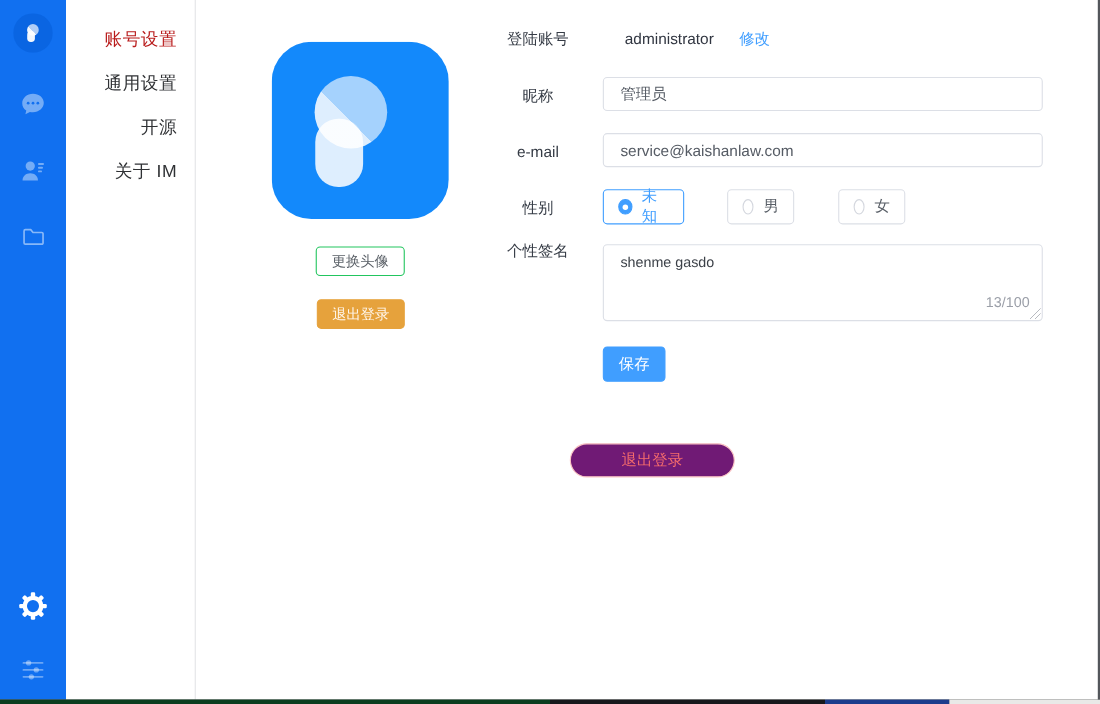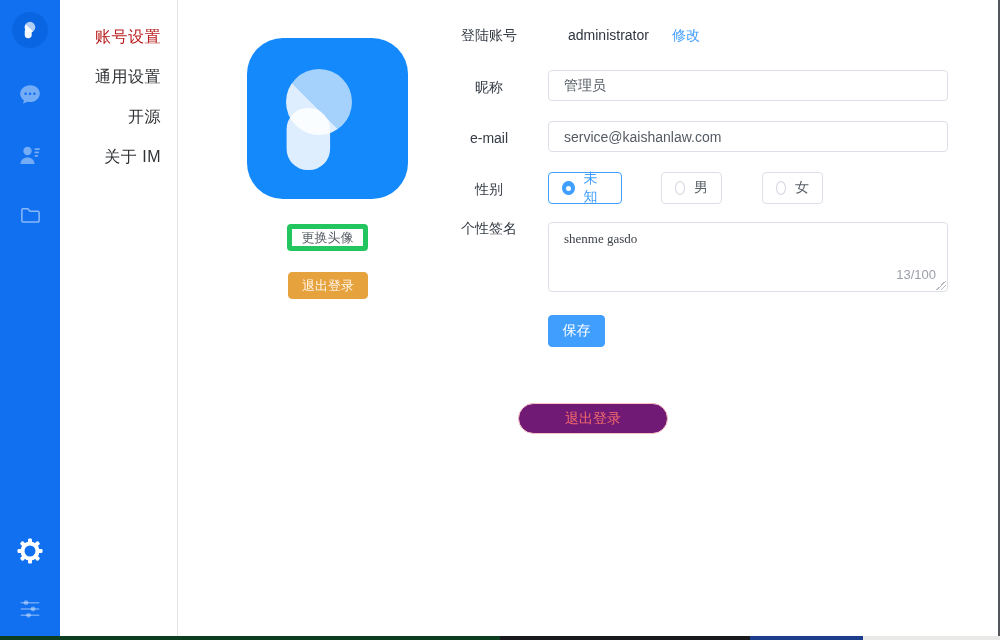--- a/index.html
+++ b/index.html
@@ -24,21 +24,21 @@
   }
   .menu-item.active { color:#b91c1c; }
 
   
   .main { position:absolute; left:178px; top:0; width:820px; height:636px; }
 
   .big-avatar { position:absolute; left:69px; top:38px; width:161px; height:161px; cursor:pointer; }
 
   .btn { display:flex; align-items:center; justify-content:center; border-radius:4px; cursor:pointer; font-family:"Liberation Sans",sans-serif; }
   .btn-avatar { position:absolute; left:109px; top:224px; width:81px; height:27px;
-    background:#ffffff; border:5px solid #22c55e; color:#595f66; font-size:13px; }
+    background:#ffffff; border:1px solid #22c55e; color:#595f66; font-size:13px; }
   .btn-pwd { position:absolute; left:110px; top:272px; width:80px; height:27px;
     background:#e6a23c; border:1px solid #e6a23c; color:#fff7ee; font-size:13px; }
   .btn-save { position:absolute; left:370px; top:315px; width:57px; height:32px;
     background:#409eff; border:1px solid #409eff; color:#ffffff; font-size:14px; }
   .btn-logout { position:absolute; left:340px; top:403px; width:150px; height:31px;
     background:#701a75; border:1px solid #fbc4c4; border-radius:16px; color:#f56c6c; font-size:14px;font-family:Liberation Serif, serif; }
 
   .flabel { position:absolute; left:262px; width:98px; text-align:center; font-size:14px; color:#353b45; }
 
   .login-row-value { position:absolute; left:374px; top:27px; font-size:14px; color:#303540;margin-left:16px; }
@@ -60,21 +60,21 @@
   .rdot { width:14px; height:14px; border-radius:50%; border:1px solid #d4d7de; background:#fff;
     display:flex; align-items:center; justify-content:center; }
   .sel .rdot { background:#409eff; border-color:#409eff; }
   .rdot i { width:5px; height:5px; border-radius:50%; background:transparent; }
   .sel .rdot i { background:#ffffff; }
 
   .sig-wrap { position:absolute; left:370px; top:222px; width:400px; height:70px; }
   .sig-text {
     width:100%; height:100%; border:1px solid #dcdfe6; border-radius:4px;
     padding:8px 15px 20px 15px; resize:none; outline:none;
-    font-family:Liberation Serif, serif; font-size:13px; color:#3c4148; background:#fff;
+    font-family:Liberation Sans, sans-serif; font-size:13px; color:#3c4148; background:#fff;
   }
   .sig-count { position:absolute; right:12px; bottom:10px; font-size:13px; color:#9b9fa8; }
   .sig-grip { position:absolute; right:2px; bottom:2px; width:10px; height:10px;
     background:
       linear-gradient(135deg, transparent 0 50%, #b7bac0 50% 56%, transparent 56% 72%, #b7bac0 72% 78%, transparent 78%);
   }
 
   
   .taskbar { position:absolute; left:0; top:636px; width:1000px; height:4px; background:#17191c; z-index:5; }
   .taskbar .seg { position:absolute; top:0; height:4px; }

